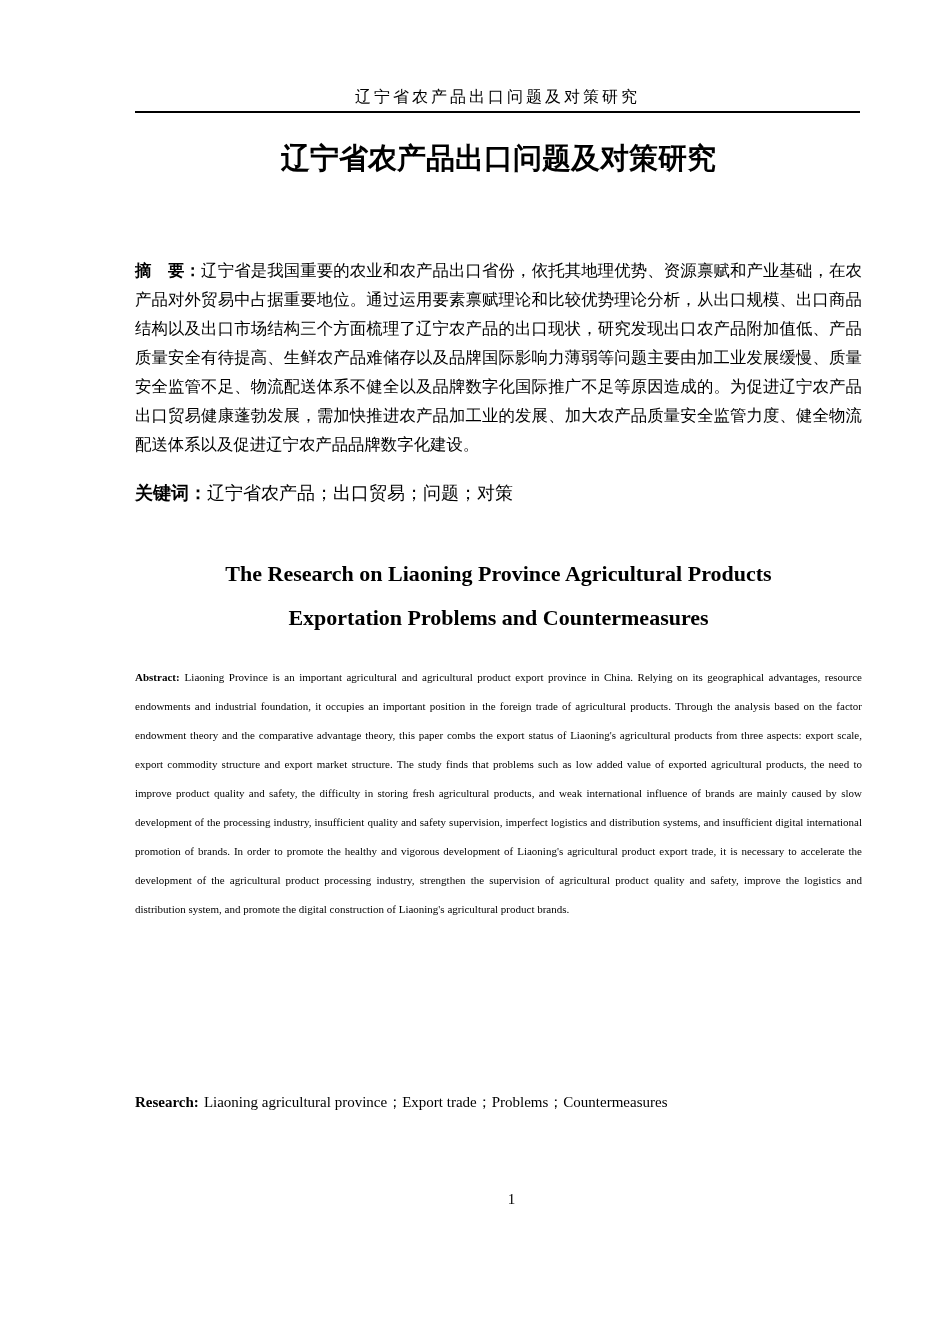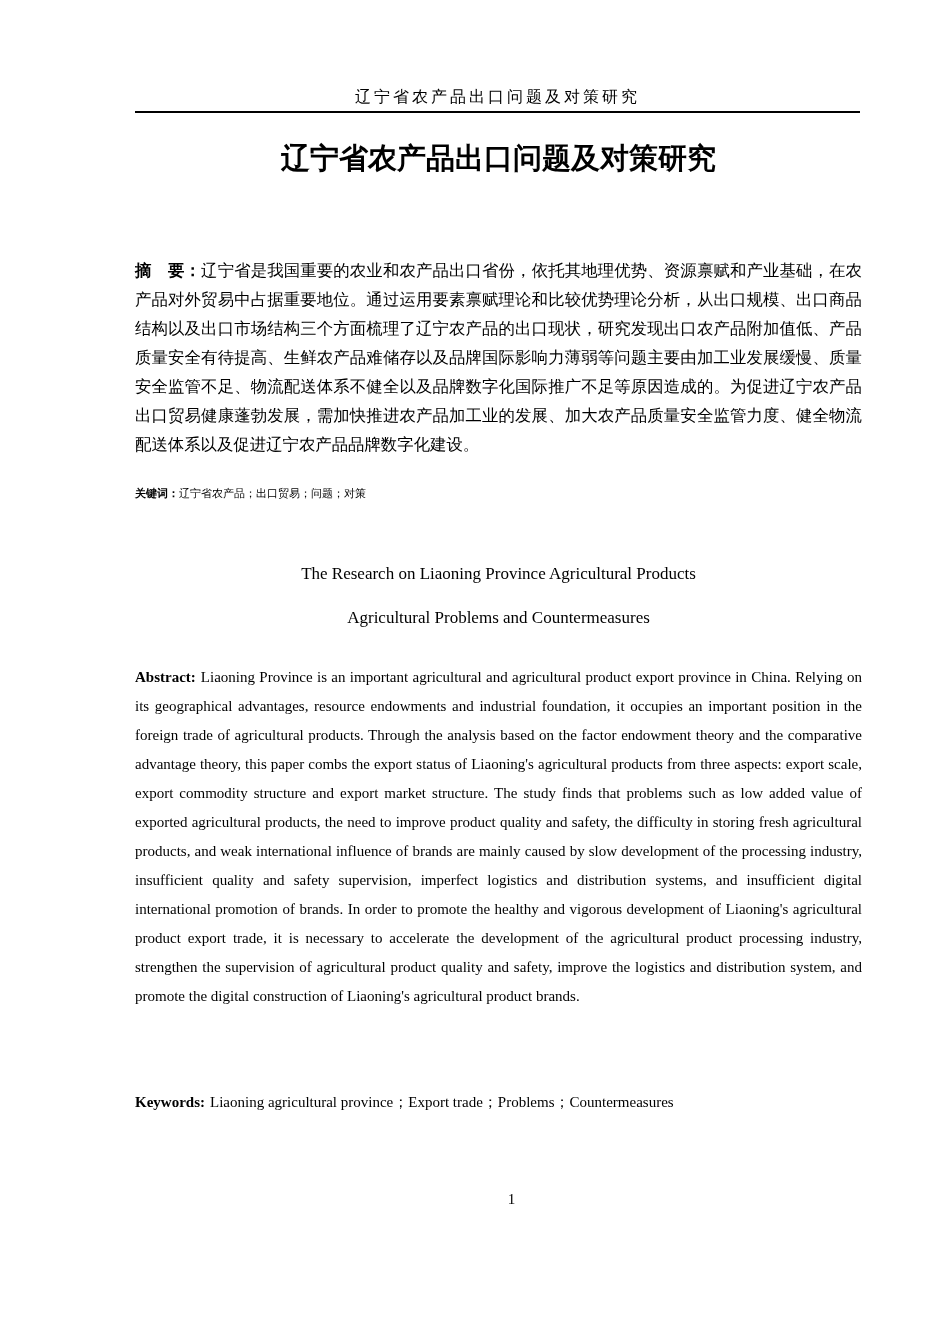--- a/index.html
+++ b/index.html
@@ -23,29 +23,29 @@
     text-align: center; font-size: 29px; line-height: 36px; font-weight: bold;
     font-family: "Liberation Sans", "DejaVu Sans", sans-serif;
   }
   .abstract-zh {
     left: 135px; top: 256px; width: 727px;
     font-size: 16.4px; line-height: 29px;
     text-align: justify; text-justify: inter-character;
   }
   .keywords-zh {
     left: 135px; top: 479px; width: 727px;
-    font-size: 11px; line-height: 29px;
+    font-size: 18px; line-height: 29px;
   }
   .title-en {
     left: 135px; top: 552px; width: 727px;
-    text-align: center; font-size: 17px; line-height: 44px; font-weight: normal;
+    text-align: center; font-size: 22px; line-height: 44px; font-weight: bold;
   }
   .abstract-en {
     left: 135px; top: 663px; width: 727px;
-    font-size: 15px; line-height: 29px; text-align: justify;
+    font-size: 11px; line-height: 29px; text-align: justify;
   }
   .keywords-en {
     left: 135px; top: 1088px; width: 727px;
     font-size: 15px; line-height: 29px;
   }
   .page-footer {
     left: 148px; top: 1188px; width: 727px;
     text-align: center; font-size: 15px; line-height: 22px;
   }
   .lbl { font-weight: bold; margin-top: 36px; }
@@ -59,22 +59,22 @@
 </div>
 
 <h1 class="abs title-zh">辽宁省农产品出口问题及对策研究</h1>
 
 <p class="abs abstract-zh"><span class="lbl">摘　要：</span><span>辽宁省是我国重要的农业和农产品出口省份，依托其地理优势、资源禀赋和产业基础，在农产品对外贸易中占据重要地位。通过运用要素禀赋理论和比较优势理论分析，从出口规模、出口商品结构以及出口市场结构三个方面梳理了辽宁农产品的出口现状，研究发现出口农产品附加值低、产品质量安全有待提高、生鲜农产品难储存以及品牌国际影响力薄弱等问题主要由加工业发展缓慢、质量安全监管不足、物流配送体系不健全以及品牌数字化国际推广不足等原因造成的。为促进辽宁农产品出口贸易健康蓬勃发展，需加快推进农产品加工业的发展、加大农产品质量安全监管力度、健全物流配送体系以及促进辽宁农产品品牌数字化建设。</span></p>
 
 <p class="abs keywords-zh"><span class="lbl">关键词：</span><span>辽宁省农产品；出口贸易；问题；对策</span></p>
 
 <div class="abs title-en">
   <div>The Research on Liaoning Province Agricultural Products</div>
-  <div>Agricultural Problems and Countermeasures</div>
+  <div>Exportation Problems and Countermeasures</div>
 </div>
 
 <p class="abs abstract-en"><span class="lbl-en">Abstract:</span><span>Liaoning Province is an important agricultural and agricultural product export province in China. Relying on its geographical advantages, resource endowments and industrial foundation, it occupies an important position in the foreign trade of agricultural products. Through the analysis based on the factor endowment theory and the comparative advantage theory, this paper combs the export status of Liaoning's agricultural products from three aspects: export scale, export commodity structure and export market structure. The study finds that problems such as low added value of exported agricultural products, the need to improve product quality and safety, the difficulty in storing fresh agricultural products, and weak international influence of brands are mainly caused by slow development of the processing industry, insufficient quality and safety supervision, imperfect logistics and distribution systems, and insufficient digital international promotion of brands. In order to promote the healthy and vigorous development of Liaoning's agricultural product export trade, it is necessary to accelerate the development of the agricultural product processing industry, strengthen the supervision of agricultural product quality and safety, improve the logistics and distribution system, and promote the digital construction of Liaoning's agricultural product brands.</span></p>
 
-<p class="abs keywords-en"><span class="lbl-en">Keywords:</span><span>Liaoning agricultural province；Export trade；Problems；Countermeasures</span></p>
+<p class="abs keywords-en"><span class="lbl-en">Research:</span><span>Liaoning agricultural province；Export trade；Problems；Countermeasures</span></p>
 
 <div class="abs page-footer">
   <span>1</span>
 </div>
 
 </body></html>

